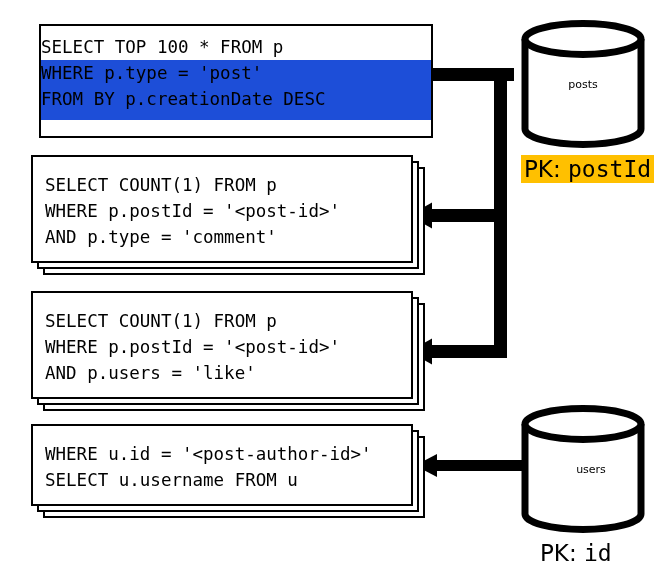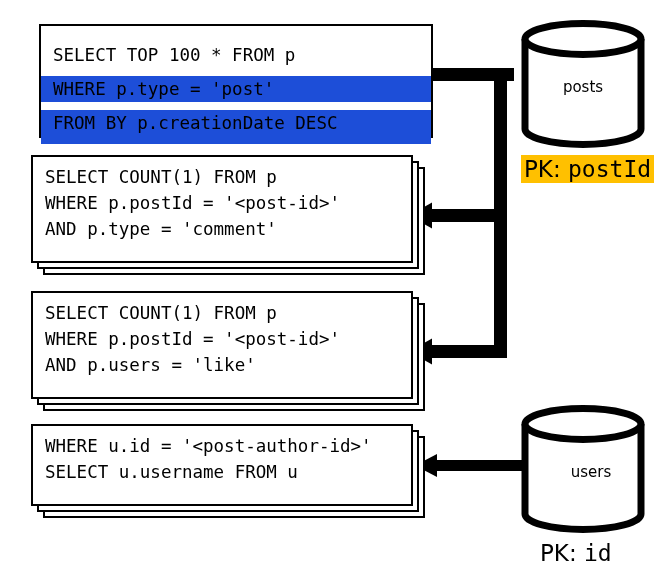--- a/index.html
+++ b/index.html
@@ -29,54 +29,52 @@
     position: absolute;
     background: #ffffff;
     border: 2px solid #000000;
     box-sizing: border-box;
   }
   .card.shadow-layer {
     background: #ffffff;
   }
   .card.front {
     z-index: 5;
-    padding: 7px 0 7px 12px;
+    padding: 15px 0 7px 12px;
   }
   .code-line {
     font-family: "DejaVu Sans Mono", monospace;
     font-size: 17.5px;
     line-height: 26px;
     color: #000000;
     white-space: pre;
     letter-spacing: 0px;
   }
   .code-line.hl {
     background: #1d4ed8;
   }
   .card.hl-card {
     padding: 0;
   }
   .card.hl-card .code-line {
-    padding-left: 12px;
     padding-right: 12px;
-    margin-top: 8px;
   }
   .card.hl-card .code-line:first-child { padding-top: 8px; }
   .card.hl-card .code-line:last-child  { padding-bottom: 8px; }
 
   
   .cylinder {
     position: absolute;
   }
   .cyl-label {
     position: absolute;
     width: 100%;
     text-align: center;
     font-family: "DejaVu Sans", sans-serif;
-    font-size: 15px;
+    font-size: 11px;
     color: #000000;
   }
   .pk-label {
     position: absolute;
     font-size: 23px;
     color: #000000;
     white-space: pre;
     font-family: "DejaVu Sans", sans-serif;
   }
   .pk-label .mono {

